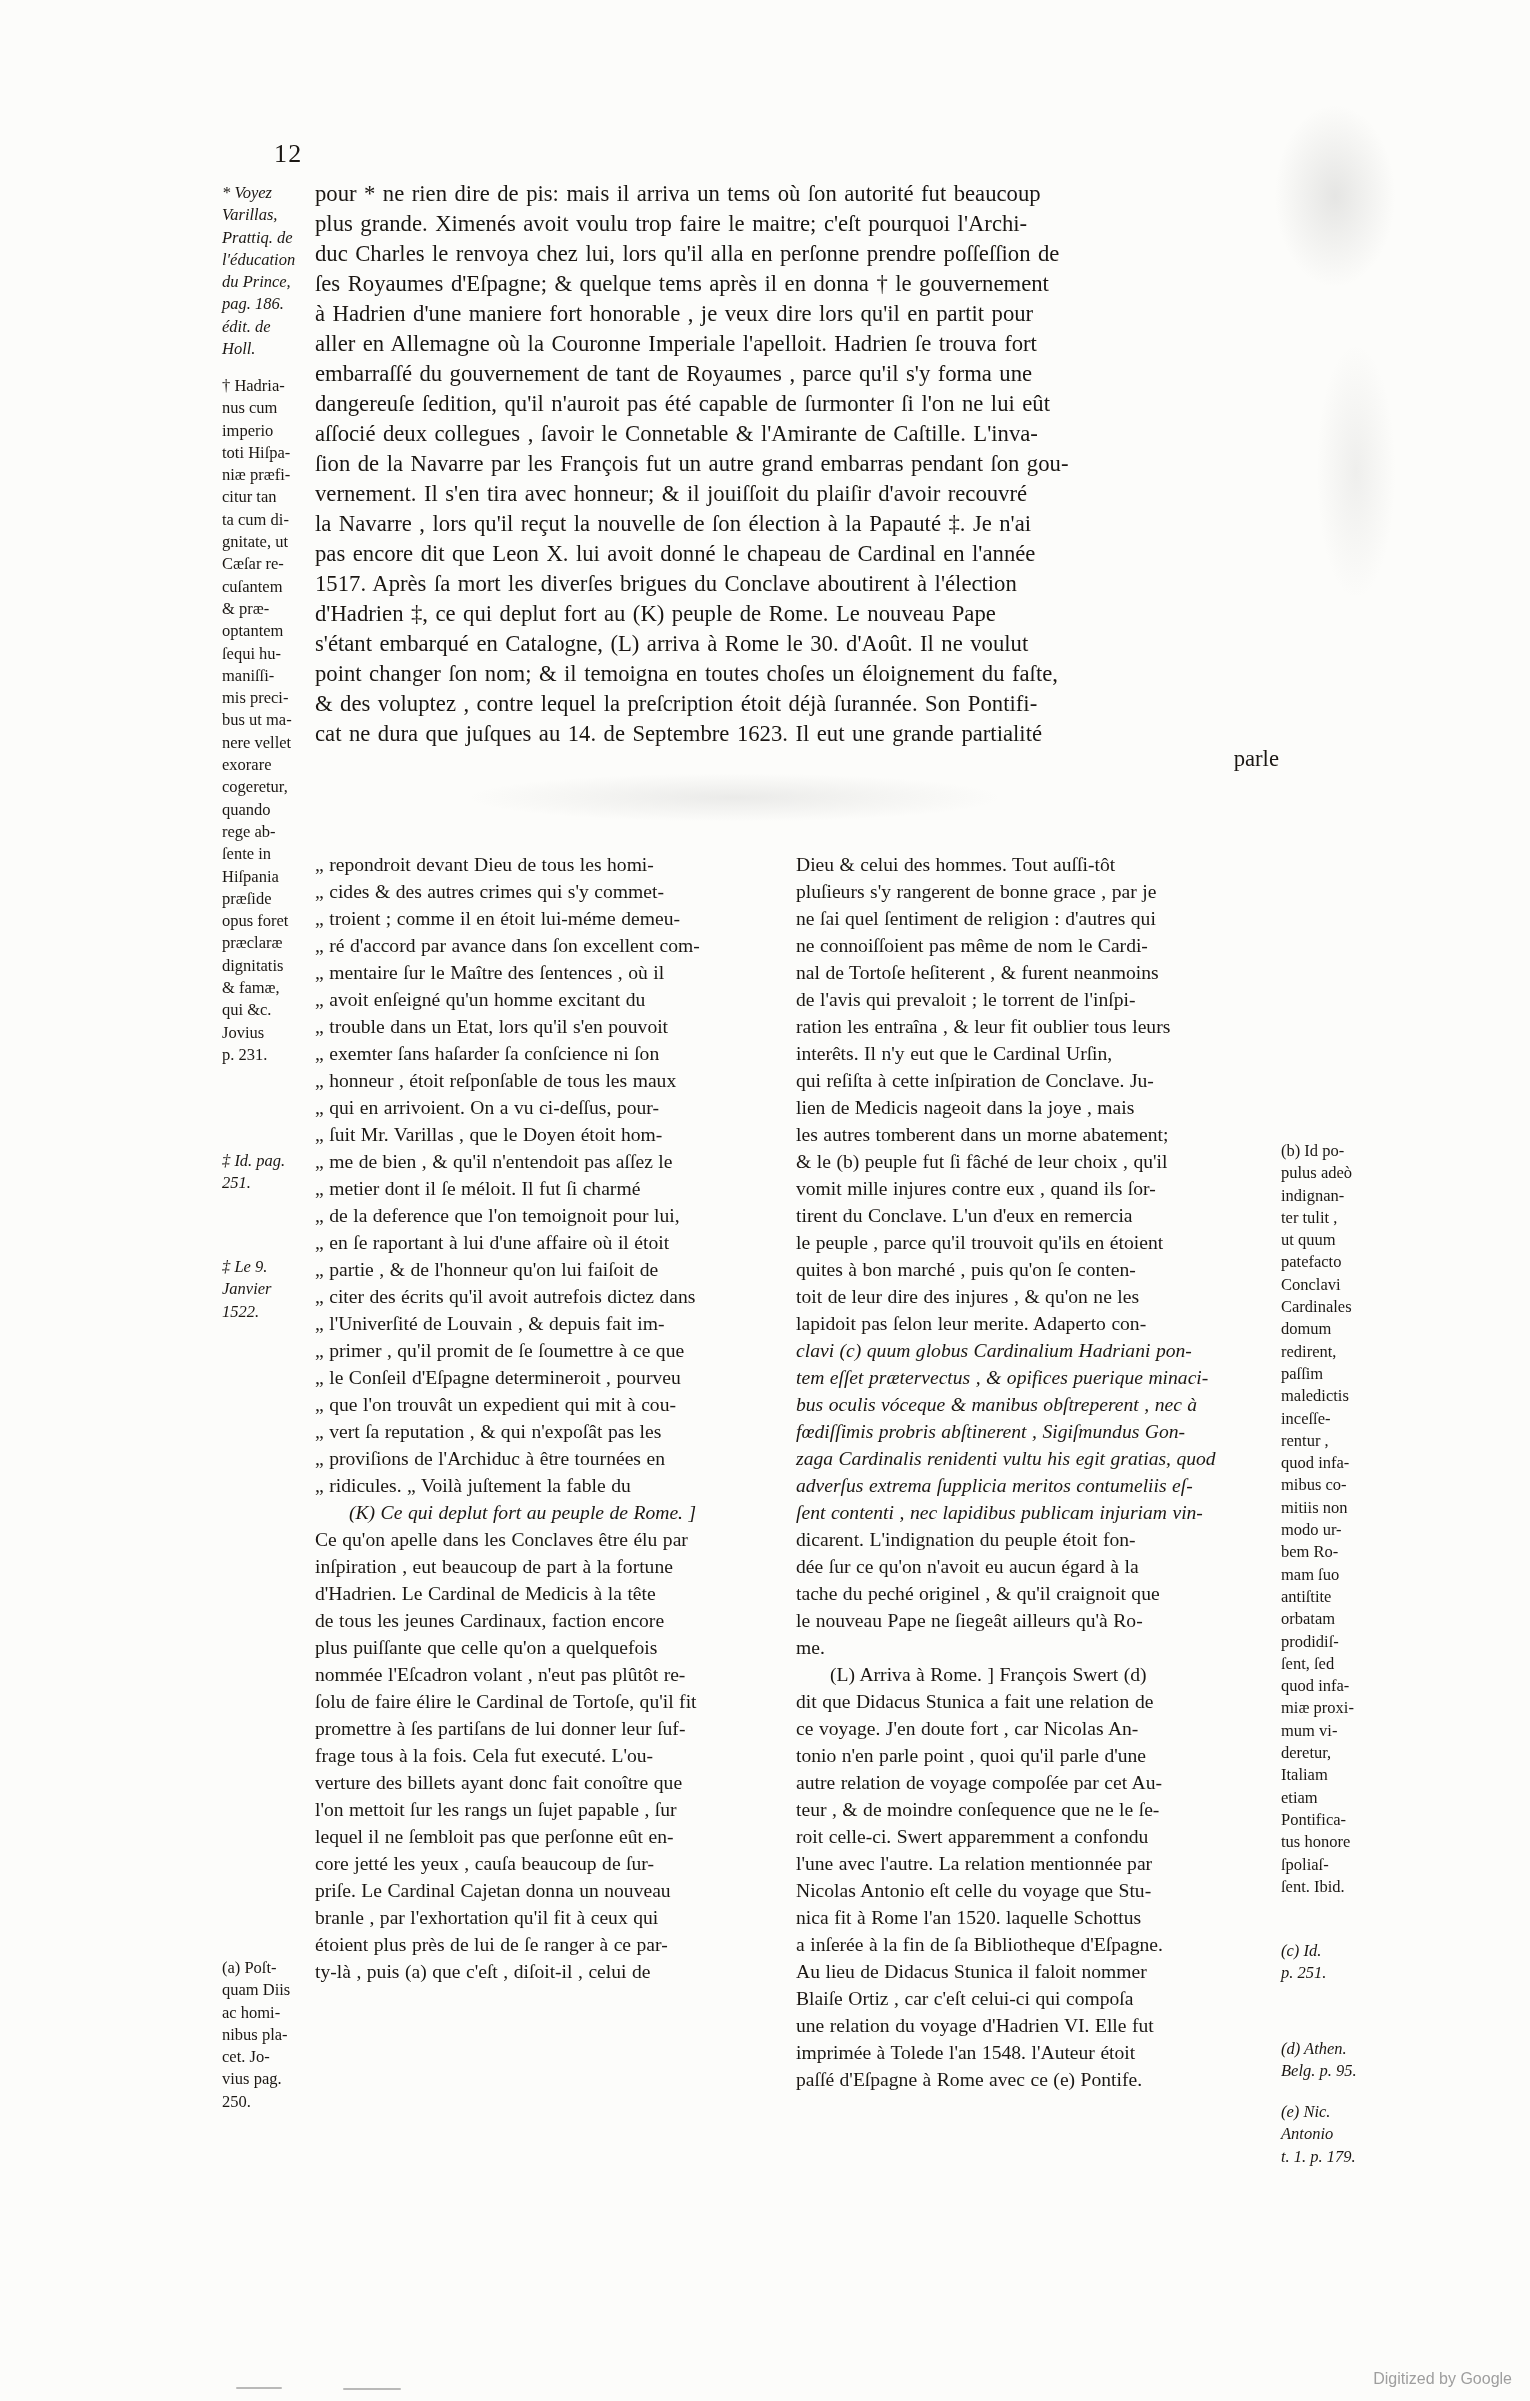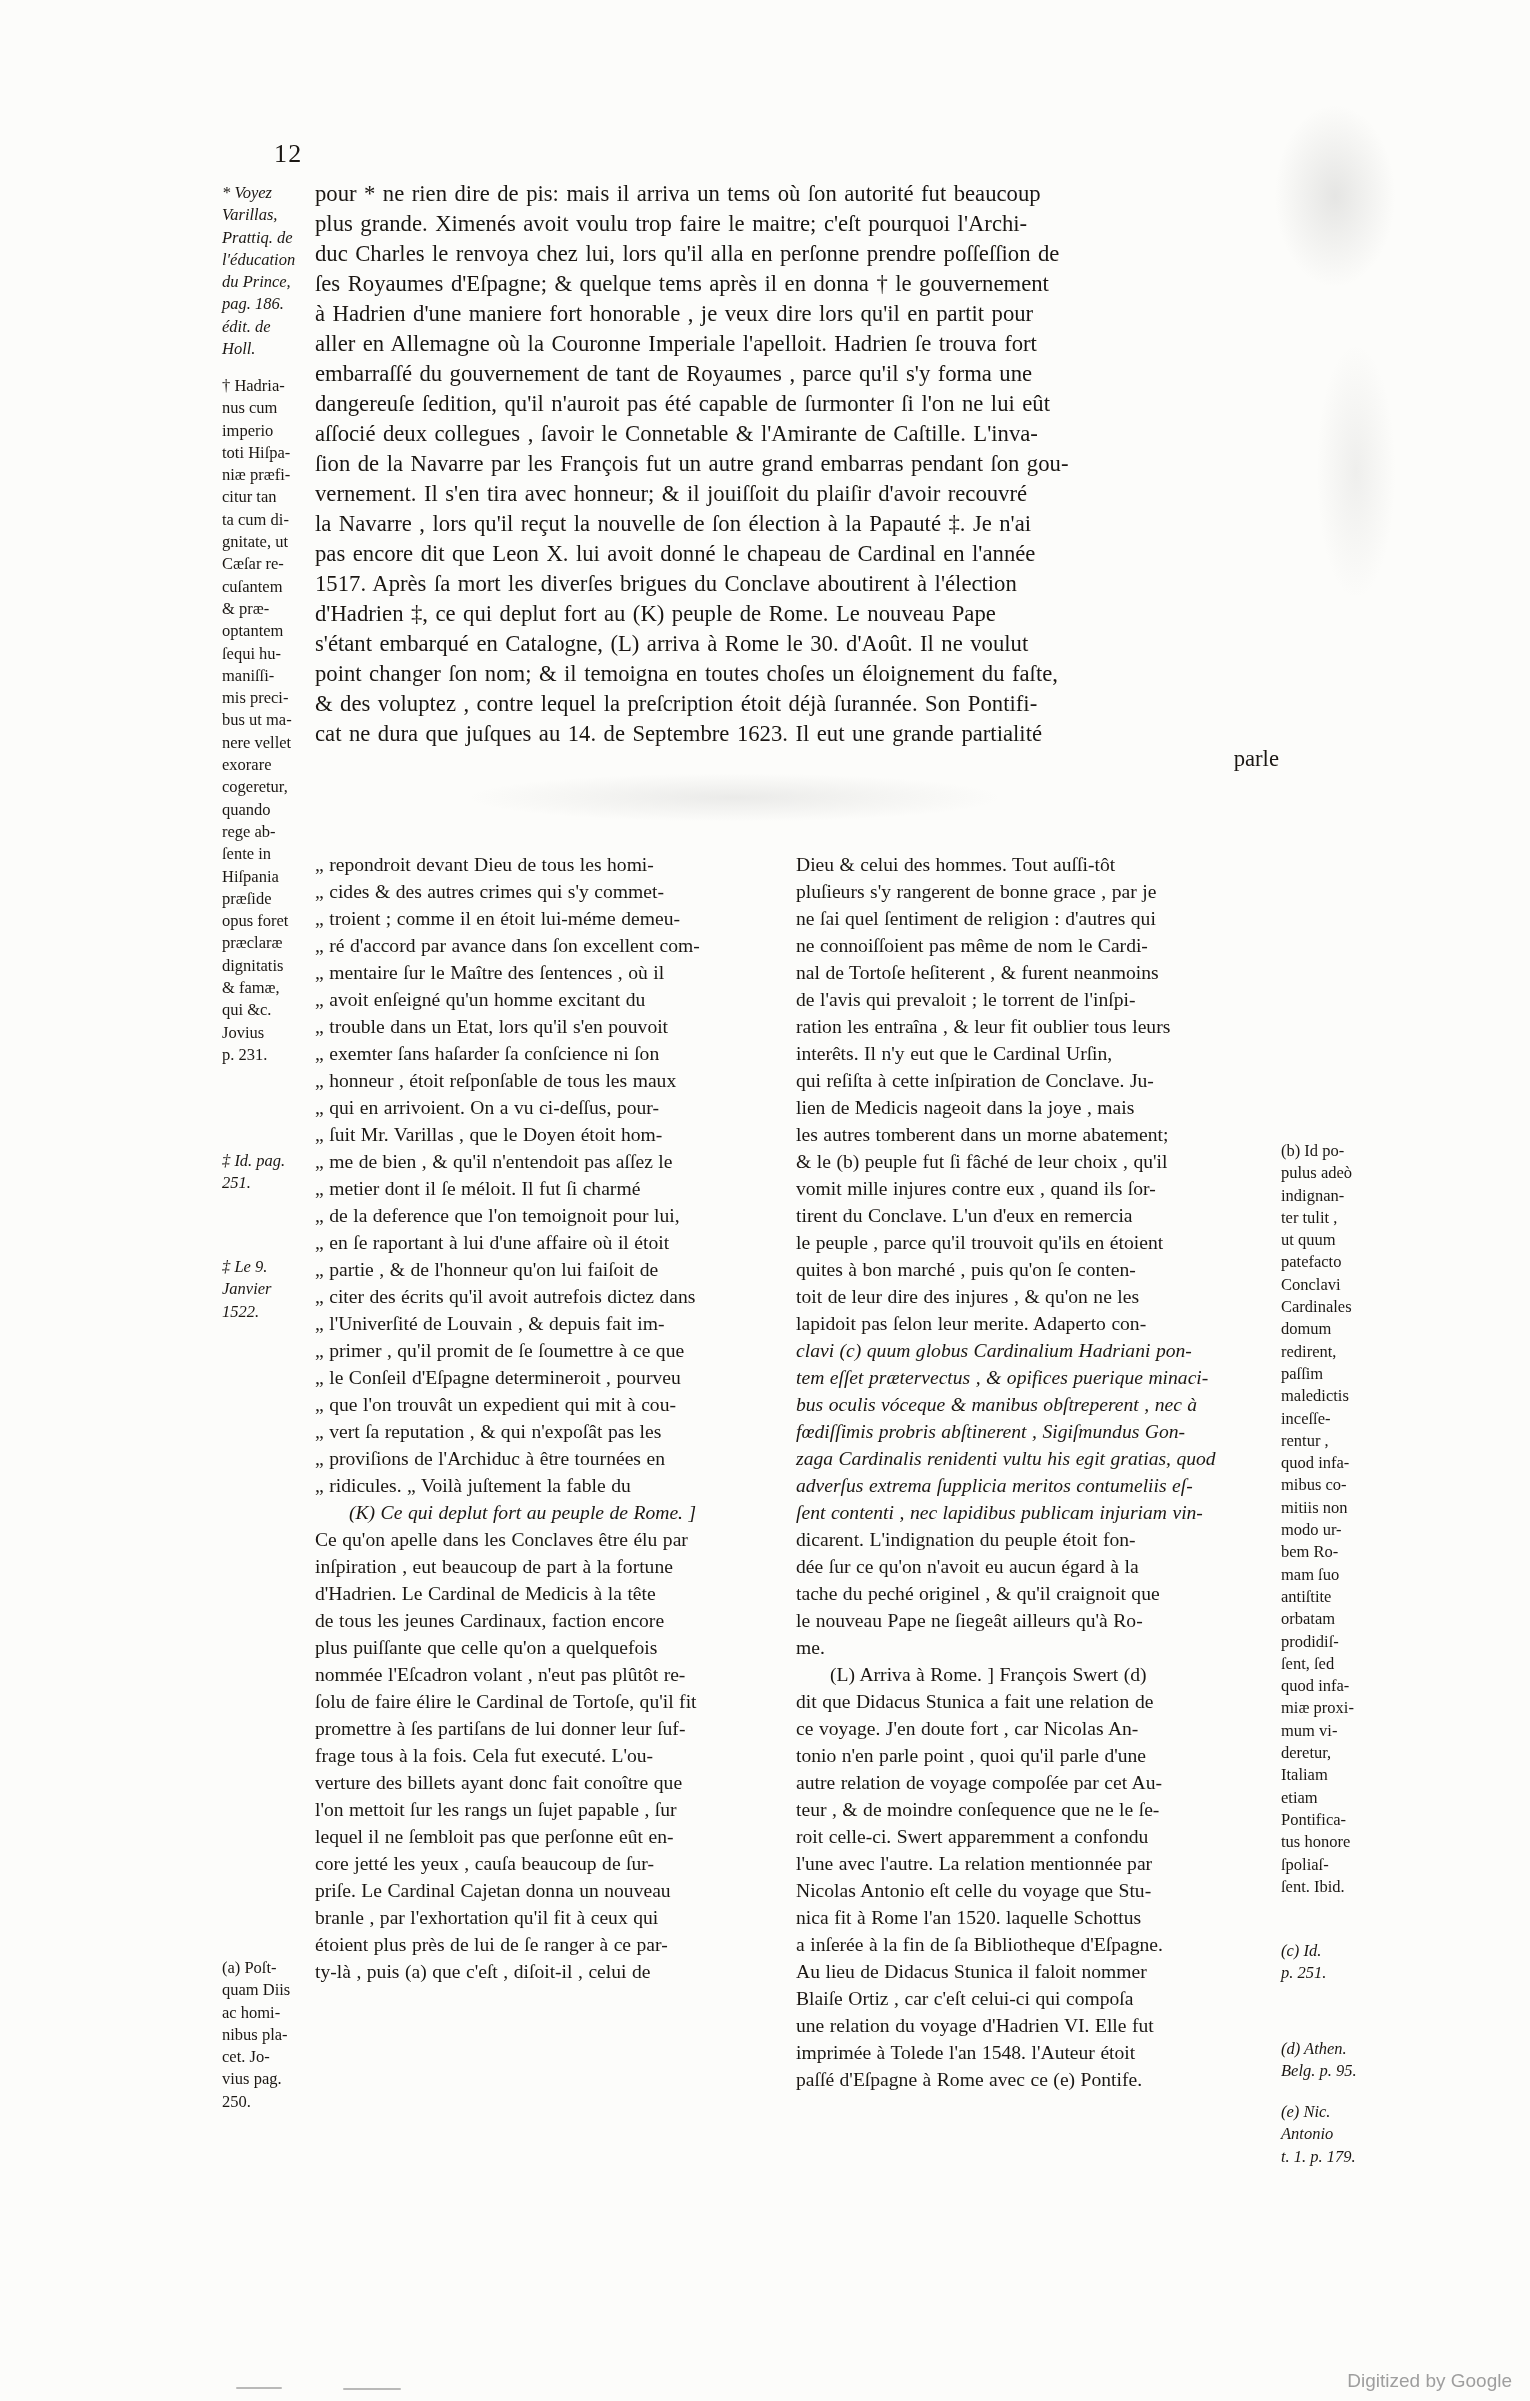--- a/index.html
+++ b/index.html
@@ -46,21 +46,21 @@
   .n-idpag{ top:1150px; font-style:italic; }
   .n-janvier{ top:1256px; font-style:italic; }
   .n-a{ top:1957px; }
   .n-b{ top:1140px; }
   .n-c{ top:1940px; font-style:italic; }
   .n-d{ top:2021px; font-style:italic;margin-top:17px; }
   .n-e{ top:2101px; font-style:italic; }
   .watermark{
     position:absolute; left:1304px; top:2370px; width:208px;
     text-align:right; font-family:"Liberation Sans", sans-serif;
-    font-size:19px; color:#9e9e9e;
+    font-size:16px; color:#9e9e9e;
   }
   .smudge{ position:absolute; pointer-events:none; }
   .smudge-a{ left:1274px; top:104px; width:122px; height:184px;
     background:radial-gradient(ellipse at center, rgba(110,110,110,.16), transparent 70%); }
   .smudge-b{ left:465px; top:773px; width:539px; height:49px;
     background:radial-gradient(ellipse at center, rgba(110,110,110,.12), transparent 70%); }
   .smudge-c{ left:1316px; top:343px; width:80px; height:257px;
     background:radial-gradient(ellipse at center, rgba(120,120,120,.10), transparent 70%); }
   .speck{ position:absolute; background:rgba(60,60,60,.35); height:2.4px; border-radius:1.2px; }
   .speck-1{ left:236px; top:2387px; width:46px; }

